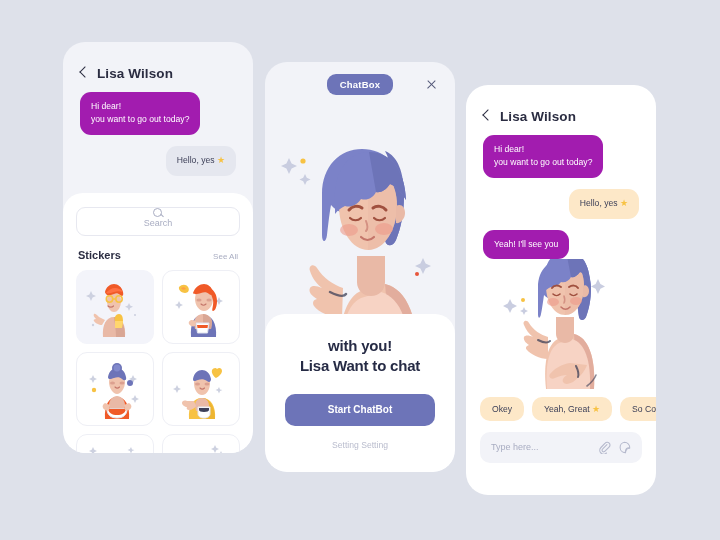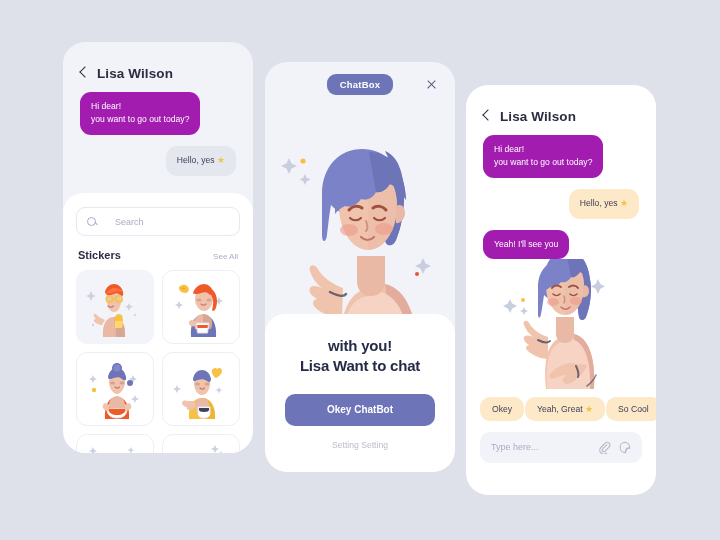--- a/index.html
+++ b/index.html
@@ -62,23 +62,23 @@
     background: #6d74b8; border-radius: 11px;
   }
 
   
   .sheet {
     position: absolute; left: 0; bottom: 0; width: 190px; height: 260px;
     background: #ffffff; border-radius: 20px 20px 22px 22px;
     padding: 14px 13px 0 13px;
   }
   .search-box {
-    display: flex; align-items: center; gap: 18px;
+    display: flex; align-items: center; gap: 0;
     height: 29px; border: 1px solid #e7e8f0; border-radius: 9px;
-    padding: 0 10px; background: #ffffff;
+    padding: 0 10px; background: #ffffff; flex-direction: column;
   }
   .search-icon { width: 10px; height: 10px; position: relative; flex: none; }
   .search-icon::before {
     content: ""; position: absolute; left: 0; top: 0;
     width: 7px; height: 7px; border: 1.3px solid #a9adc2; border-radius: 50%;
   }
   .search-icon::after {
     content: ""; position: absolute; left: 6.5px; top: 6.5px;
     width: 4px; height: 1.3px; background: #a9adc2; transform: rotate(45deg);
   }
@@ -137,21 +137,21 @@
     border: none; width: 100%; font-family: inherit; cursor: pointer;
   }
   .cta-link {
     display: block; margin-top: 14px;
     font-size: 8.6px; color: #b9bccd;
   }
 
   
   .illus3 { position: relative; height: 130px; overflow: hidden; }
   .quick-row {
-    display: flex; gap: 1px; padding: 0 14px; margin-top: 8px;
+    display: flex; gap: 8px; padding: 0 14px; margin-top: 8px;
   }
   .quick-chip {
     background: #fde8c8; color: #3d4058; font-size: 8.6px;
     padding: 7px 12px; border-radius: 10px; white-space: nowrap; flex: none;
   }
   .input-bar {
     margin: 11px 14px 0 14px; height: 31px; border-radius: 10px;
     background: #f2f3f8; display: flex; align-items: center;
     padding: 0 11px; gap: 7px;
   }
@@ -383,21 +383,21 @@
         <path d="M118 226c3 5 4 10 3 14" stroke="#3d4058" stroke-width="2.5" fill="none" stroke-linecap="round" opacity=".75"></path>
         <path d="M150 240c-3 6-7 11-12 14" stroke="#3d4058" stroke-width="2" fill="none" stroke-linecap="round" opacity=".6"></path>
       </svg>
     </div>
 
     <div class="cta-card">
       <div class="cta-title">
         <div>with you!</div>
         <div>Lisa Want to chat</div>
       </div>
-      <button class="cta-btn">Okey ChatBot</button>
+      <button class="cta-btn">Start ChatBot</button>
       <a class="cta-link">Setting Setting</a>
     </div>
   </div>
 
   <div class="phone" id="phone-three">
 
     <div class="chat-header">
       <span class="back-icon"></span>
       <span class="chat-title">Lisa Wilson</span>
     </div>

